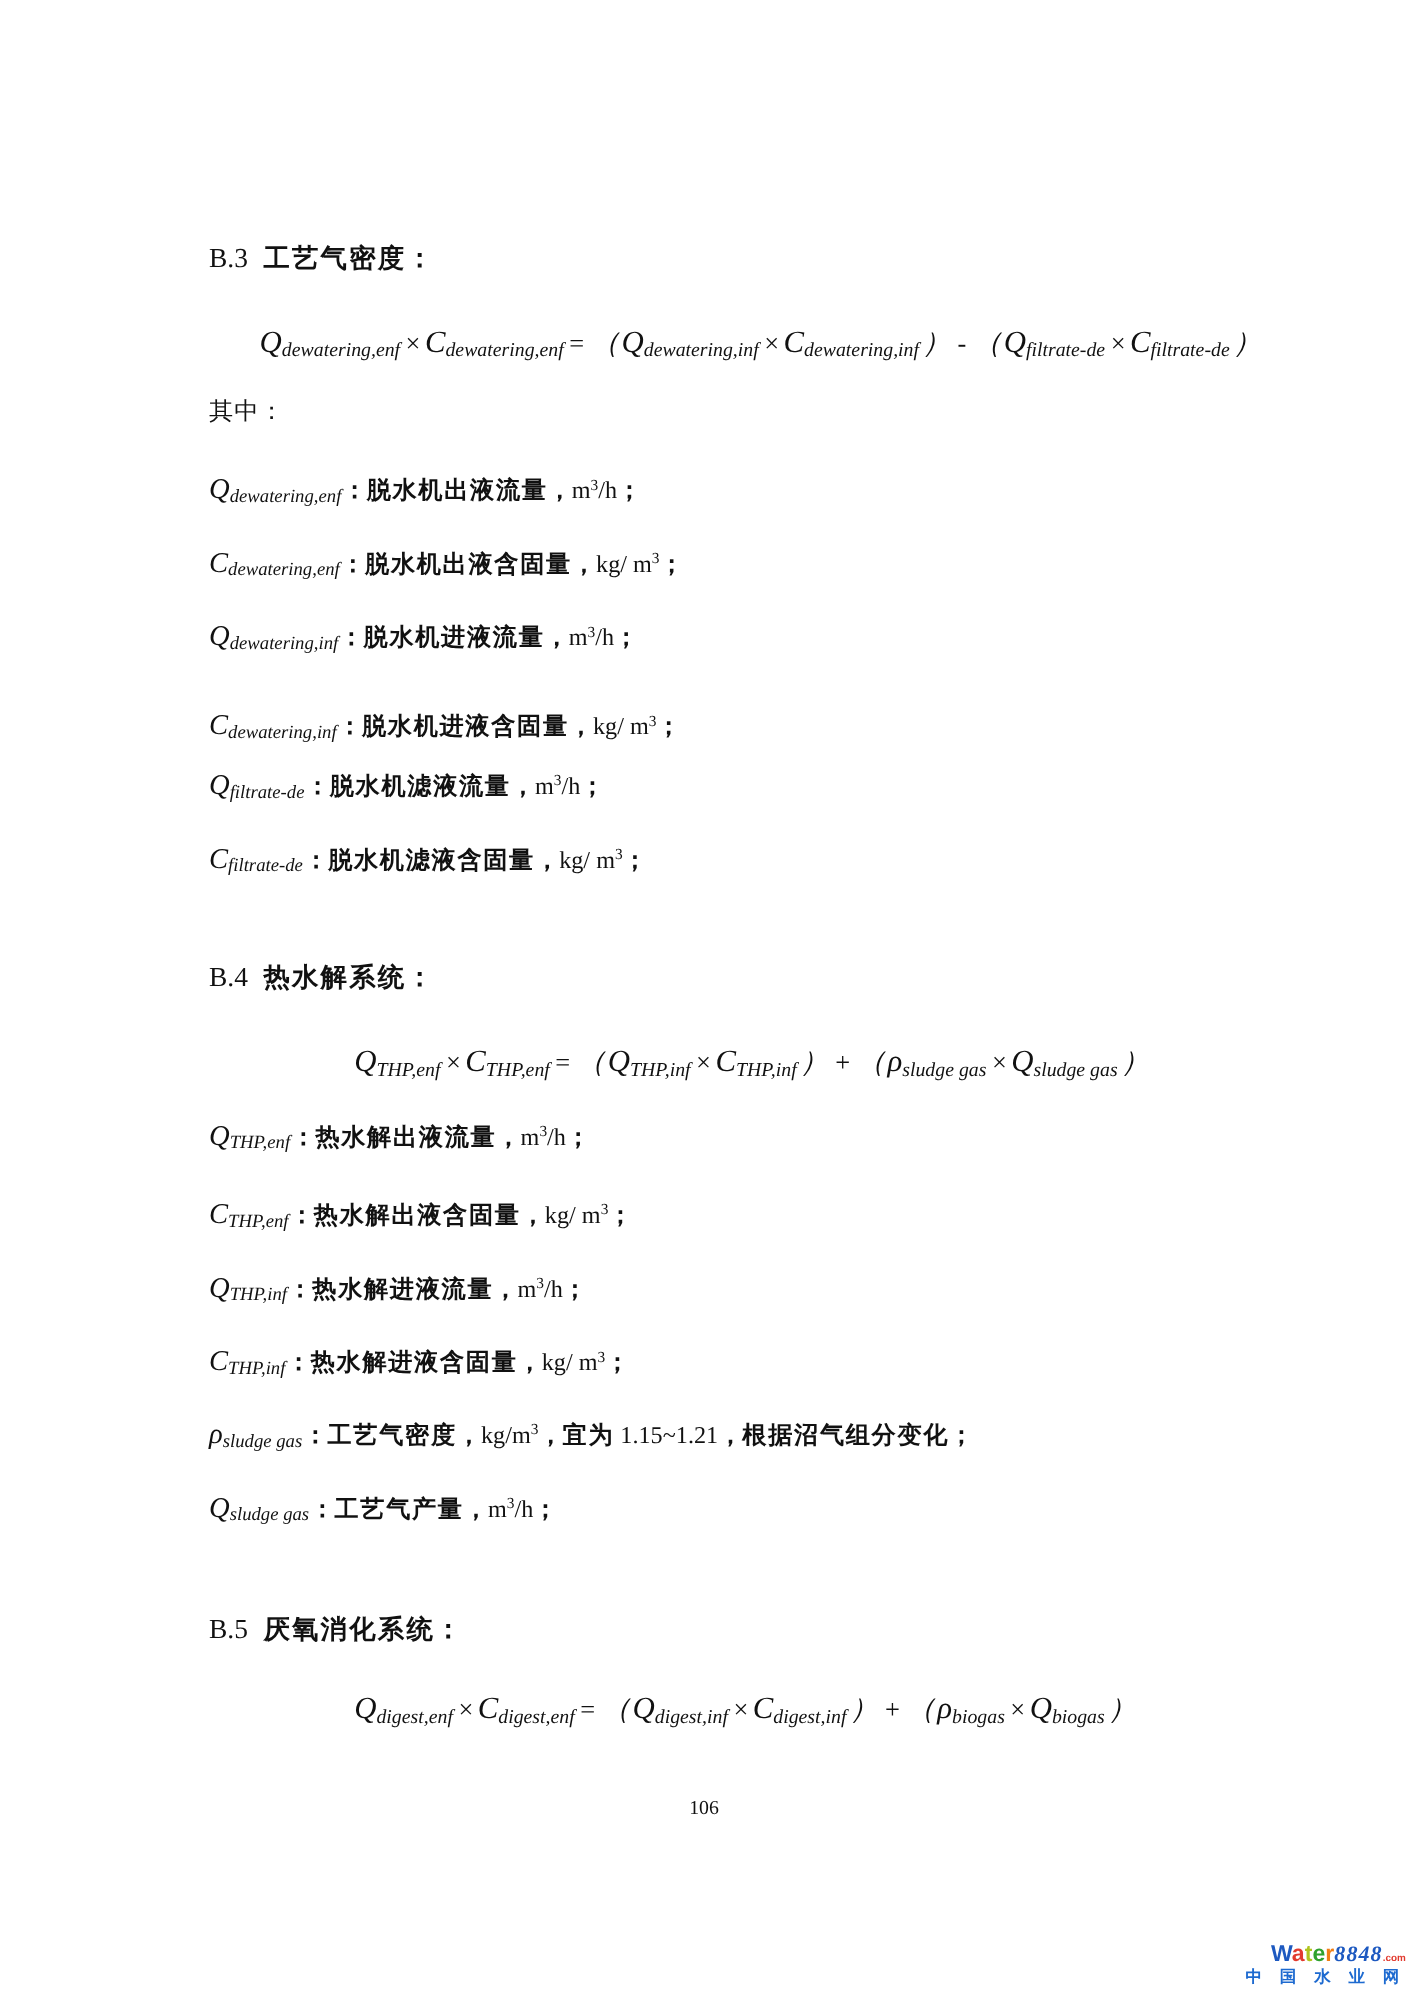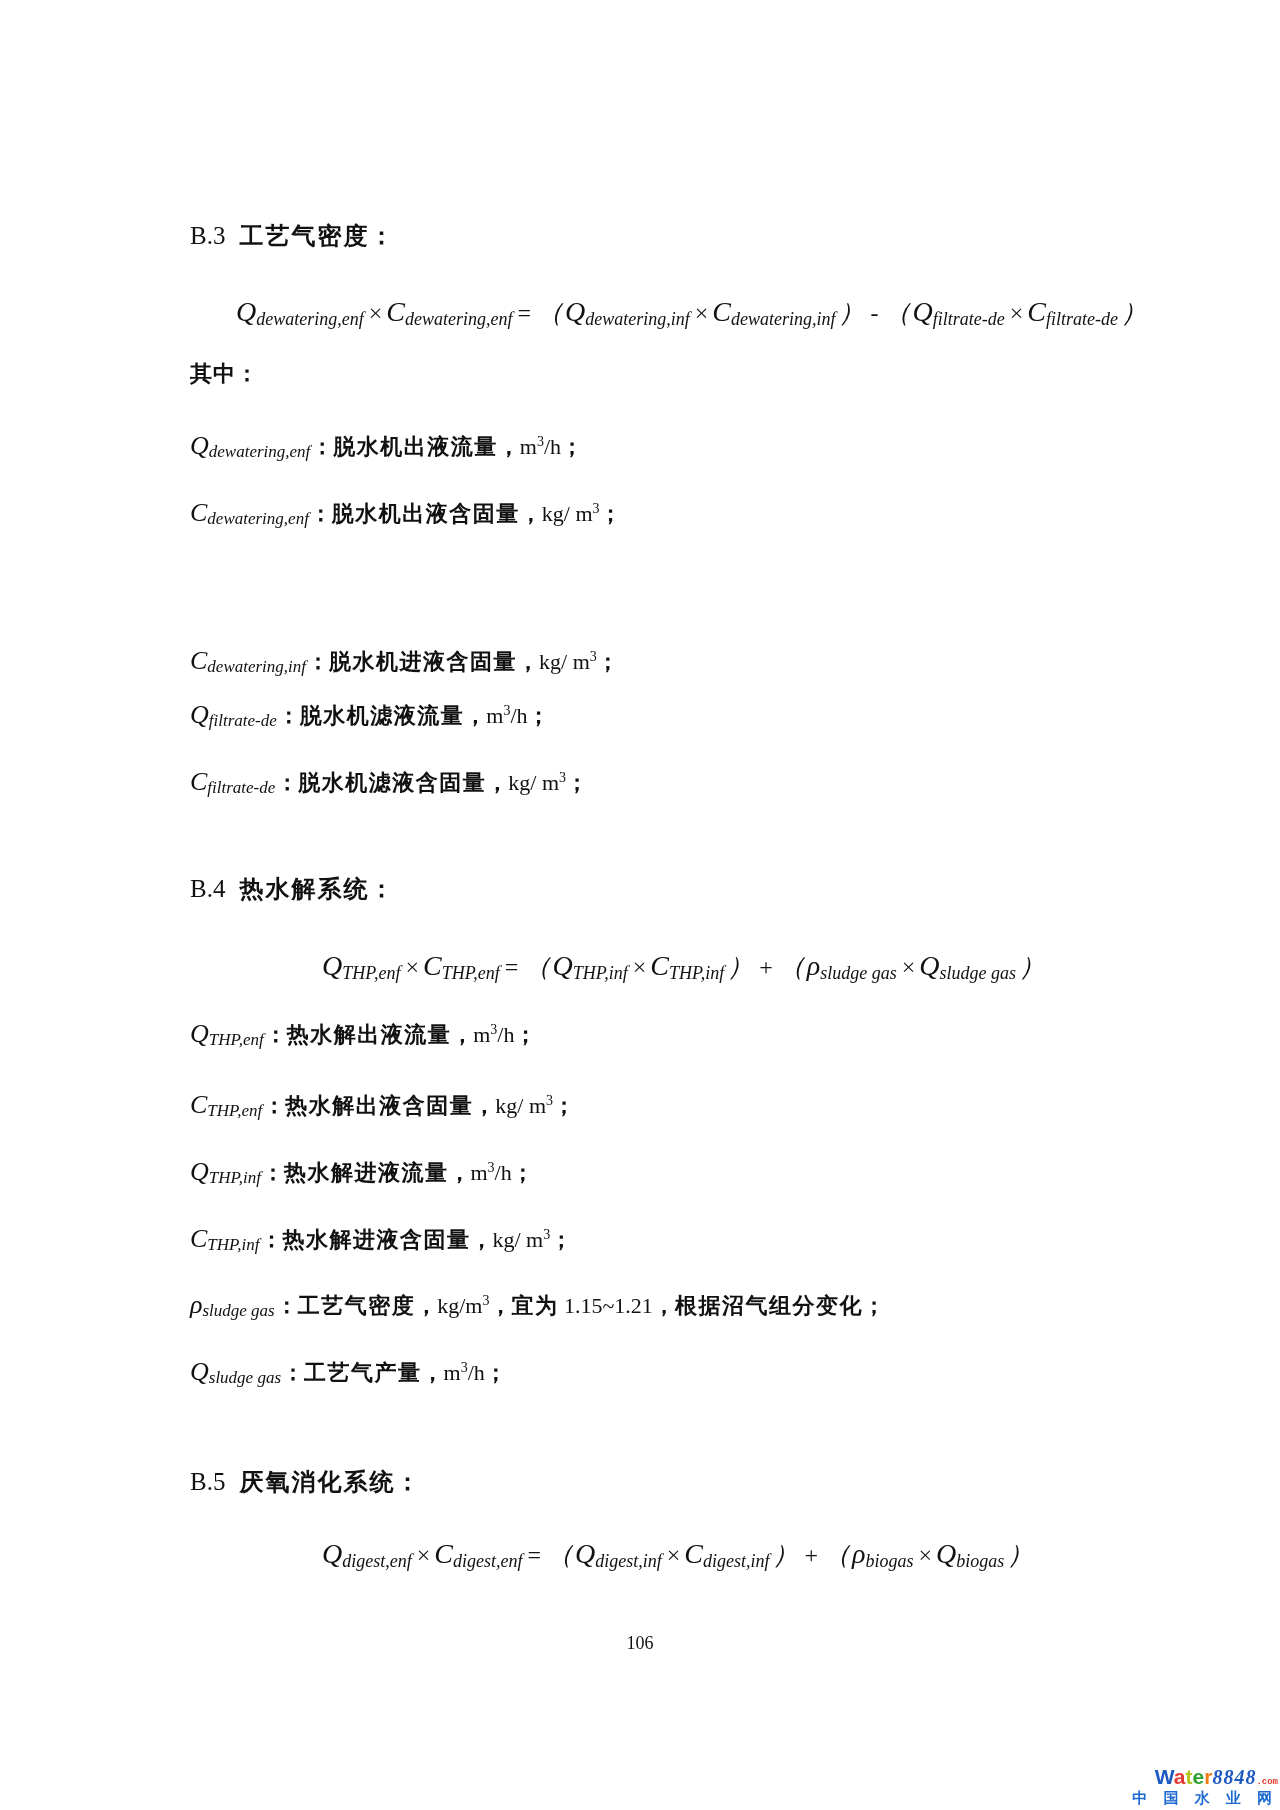--- a/index.html
+++ b/index.html
@@ -5,21 +5,21 @@
   html,body { margin:0; padding:0; background:#ffffff; }
   .page {
     position:relative; width:1280px; height:1810px; background:#ffffff;
     overflow:hidden; color:#111;
     font-family:"Liberation Sans", sans-serif;
   }
   .line { position:absolute; left:190px; white-space:nowrap; line-height:32px; }
   .heading { display:flex; align-items:baseline; }
   .h-num { font-family:"Liberation Serif", serif; font-size:25px; color:#111; }
   .h-title { font-family:"Liberation Sans", sans-serif; font-weight:700; font-size:24px; letter-spacing:2px; margin-left:14px; color:#111; }
-  .note { font-family:"Liberation Sans", sans-serif; font-weight:700; font-size:22px; letter-spacing:1px; }
+  .note { font-family:"Liberation Sans", sans-serif; font-weight:400; font-size:22px; letter-spacing:1px; }
   .formula { position:absolute; white-space:nowrap; line-height:40px; }
   
   .t-v   { font-family:"Liberation Serif", serif; font-style:italic; font-size:26px; }
   .t-s   { font-family:"Liberation Serif", serif; font-style:italic; font-size:17px; vertical-align:-0.22em; margin-right:1px; }
   .t-x   { font-family:"Liberation Serif", serif; font-size:22px; margin:0 4px; }
   .t-p   { font-family:"Liberation Serif", serif; font-style:italic; font-size:24px; margin:0 2px; }
   .t-c   { font-family:"Liberation Sans", sans-serif; font-weight:700; font-size:22px; }
   .t-cjk { font-family:"Liberation Sans", sans-serif; font-weight:700; font-size:22px; letter-spacing:1.5px; }
   .t-u   { font-family:"Liberation Serif", serif; font-size:22px; }
   .t-sup { font-family:"Liberation Serif", serif; font-size:14px; vertical-align:0.55em; }
@@ -28,36 +28,37 @@
   .formula .t-x { font-size:24px; }
   .formula .t-p { font-size:26px; }
   .pagenum {
     position:absolute; top:1633px; left:0; width:100%; text-align:center;
     font-family:"Liberation Serif", serif; font-size:18px; color:#111;
   }
   .logo { position:absolute; right:2px; bottom:4px; text-align:right; line-height:1.05; }
   .logo-row1 { white-space:nowrap; }
   .brand span { font-family:"Liberation Sans", sans-serif; font-weight:700; font-size:21px; }
   .suffix { font-family:"Liberation Serif", serif; font-style:italic; font-weight:700; font-size:20px; letter-spacing:1px; }
-  .tld { font-family:Liberation Mono, monospace; font-weight:700; font-size:9px; }
+  .tld { font-family:Liberation Sans, sans-serif; font-weight:700; font-size:9px; }
   .logo-row2 { font-family:"Liberation Sans", sans-serif; font-weight:700; font-size:15px; letter-spacing:6px; margin-top:2px; white-space:nowrap;margin-left:20px; }
 </style>
 </head>
 <body>
 
 <div class="page">
 
   <div class="line heading" style="top:220px">
     <span class="h-num">B.3</span>
     <span class="h-title">工艺气密度：</span>
   </div>
   <div class="formula" style="top:292px; left:236px"><span class="t-v">Q</span><span class="t-s">dewatering,enf</span><span class="t-x">×</span><span class="t-v">C</span><span class="t-s">dewatering,enf</span><span class="t-x">=</span><span class="t-p">（</span><span class="t-v">Q</span><span class="t-s">dewatering,inf</span><span class="t-x">×</span><span class="t-v">C</span><span class="t-s">dewatering,inf</span><span class="t-p">）</span><span class="t-x">-</span><span class="t-p">（</span><span class="t-v">Q</span><span class="t-s">filtrate-de</span><span class="t-x">×</span><span class="t-v">C</span><span class="t-s">filtrate-de</span><span class="t-p">）</span></div>
   <div class="line note" style="top:358px">其中：</div>
   <div class="line" style="top:426px"><span class="t-v">Q</span><span class="t-s">dewatering,enf</span><span class="t-c">：</span><span class="t-cjk">脱水机出液流量</span><span class="t-c">，</span><span class="t-u">m</span><span class="t-sup">3</span><span class="t-u">/h</span><span class="t-c">；</span></div>
   <div class="line" style="top:493px"><span class="t-v">C</span><span class="t-s">dewatering,enf</span><span class="t-c">：</span><span class="t-cjk">脱水机出液含固量</span><span class="t-c">，</span><span class="t-u">kg/ m</span><span class="t-sup">3</span><span class="t-c">；</span></div>
+  <div class="line" style="top:560px"><span class="t-v">Q</span><span class="t-s">dewatering,inf</span><span class="t-c">：</span><span class="t-cjk">脱水机进液流量</span><span class="t-c">，</span><span class="t-u">m</span><span class="t-sup">3</span><span class="t-u">/h</span><span class="t-c">；</span></div>
   <div class="line" style="top:641px"><span class="t-v">C</span><span class="t-s">dewatering,inf</span><span class="t-c">：</span><span class="t-cjk">脱水机进液含固量</span><span class="t-c">，</span><span class="t-u">kg/ m</span><span class="t-sup">3</span><span class="t-c">；</span></div>
   <div class="line" style="top:695px"><span class="t-v">Q</span><span class="t-s">filtrate-de</span><span class="t-c">：</span><span class="t-cjk">脱水机滤液流量</span><span class="t-c">，</span><span class="t-u">m</span><span class="t-sup">3</span><span class="t-u">/h</span><span class="t-c">；</span></div>
   <div class="line" style="top:762px"><span class="t-v">C</span><span class="t-s">filtrate-de</span><span class="t-c">：</span><span class="t-cjk">脱水机滤液含固量</span><span class="t-c">，</span><span class="t-u">kg/ m</span><span class="t-sup">3</span><span class="t-c">；</span></div>
 
   <div class="line heading" style="top:873px">
     <span class="h-num">B.4</span>
     <span class="h-title">热水解系统：</span>
   </div>
   <div class="formula" style="top:946px; left:322px"><span class="t-v">Q</span><span class="t-s">THP,enf</span><span class="t-x">×</span><span class="t-v">C</span><span class="t-s">THP,enf</span><span class="t-x">=</span><span class="t-p">（</span><span class="t-v">Q</span><span class="t-s">THP,inf</span><span class="t-x">×</span><span class="t-v">C</span><span class="t-s">THP,inf</span><span class="t-p">）</span><span class="t-x">+</span><span class="t-p">（</span><span class="t-v">ρ</span><span class="t-s">sludge gas</span><span class="t-x">×</span><span class="t-v">Q</span><span class="t-s">sludge gas</span><span class="t-p">）</span></div>
   <div class="line" style="top:1014px"><span class="t-v">Q</span><span class="t-s">THP,enf</span><span class="t-c">：</span><span class="t-cjk">热水解出液流量</span><span class="t-c">，</span><span class="t-u">m</span><span class="t-sup">3</span><span class="t-u">/h</span><span class="t-c">；</span></div>

